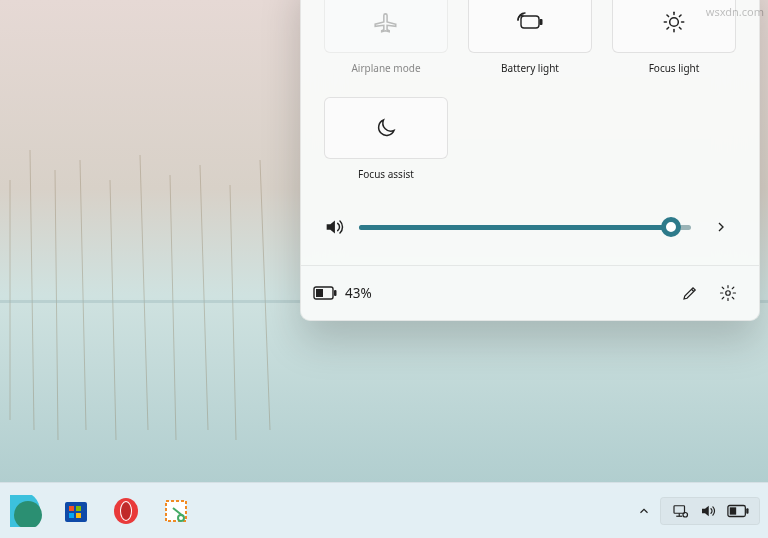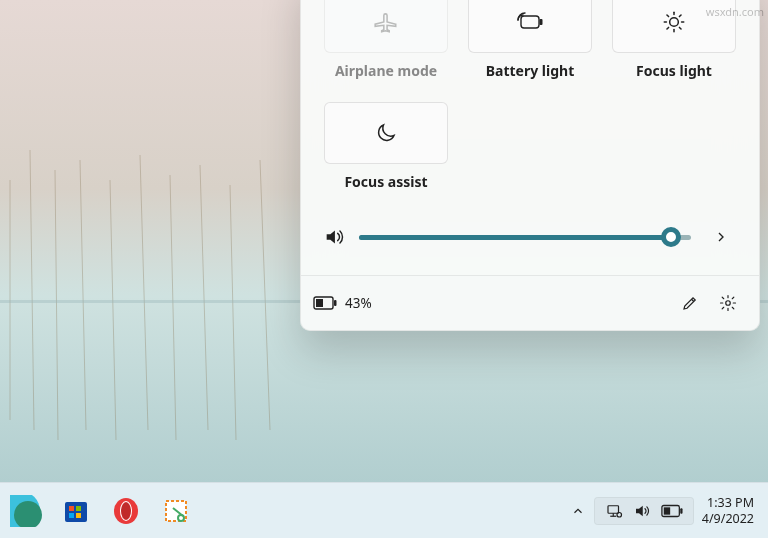--- a/index.html
+++ b/index.html
@@ -35,21 +35,21 @@
   .tile {
     width: 124px; height: 62px;
     background: #fbfbfb;
     border: 1px solid rgba(0,0,0,0.10);
     border-radius: 6px;
     display: flex; align-items: center; justify-content: center;
     gap: 8px;
     cursor: pointer;
   }
   .tile.disabled { opacity: 0.55; }
-  .tile-label { margin-top: 8px; margin-bottom: 14px; font-size: 14px; color: #222; text-align: center; font-weight: bold; }
+  .tile-label { margin-top: 8px; margin-bottom: 14px; font-size: 10px; color: #222; text-align: center; }
   .tile.disabled + .tile-label { color: #888; }
   .volume-row {
     display: flex; align-items: center; gap: 14px;
     padding: 16px 22px 22px 22px;
   }
   .vol-icon { width: 22px; height: 22px; display:flex; align-items:center; justify-content:center; color:#333; }
   .slider {
     flex: 1; position: relative; height: 18px; display:flex; align-items:center;
   }
   .slider .track-bg {
@@ -295,18 +295,14 @@
         </svg>
       </span>
       <span>
         <svg width="22" height="14" viewBox="0 0 24 14" fill="none" stroke="#222" stroke-width="1.4">
           <rect x="1" y="1" width="19" height="12" rx="2"></rect>
           <rect x="3" y="3" width="7" height="8" fill="#222" stroke="none"></rect>
           <rect x="21" y="4" width="2.5" height="6" rx="1" fill="#222" stroke="none"></rect>
         </svg>
       </span>
     </div>
-    <div class="clock">
-      <span>1:33 PM</span>
-      <span>4/9/2022</span>
-    </div>
   </div>
 </div>
 
 </body></html>

